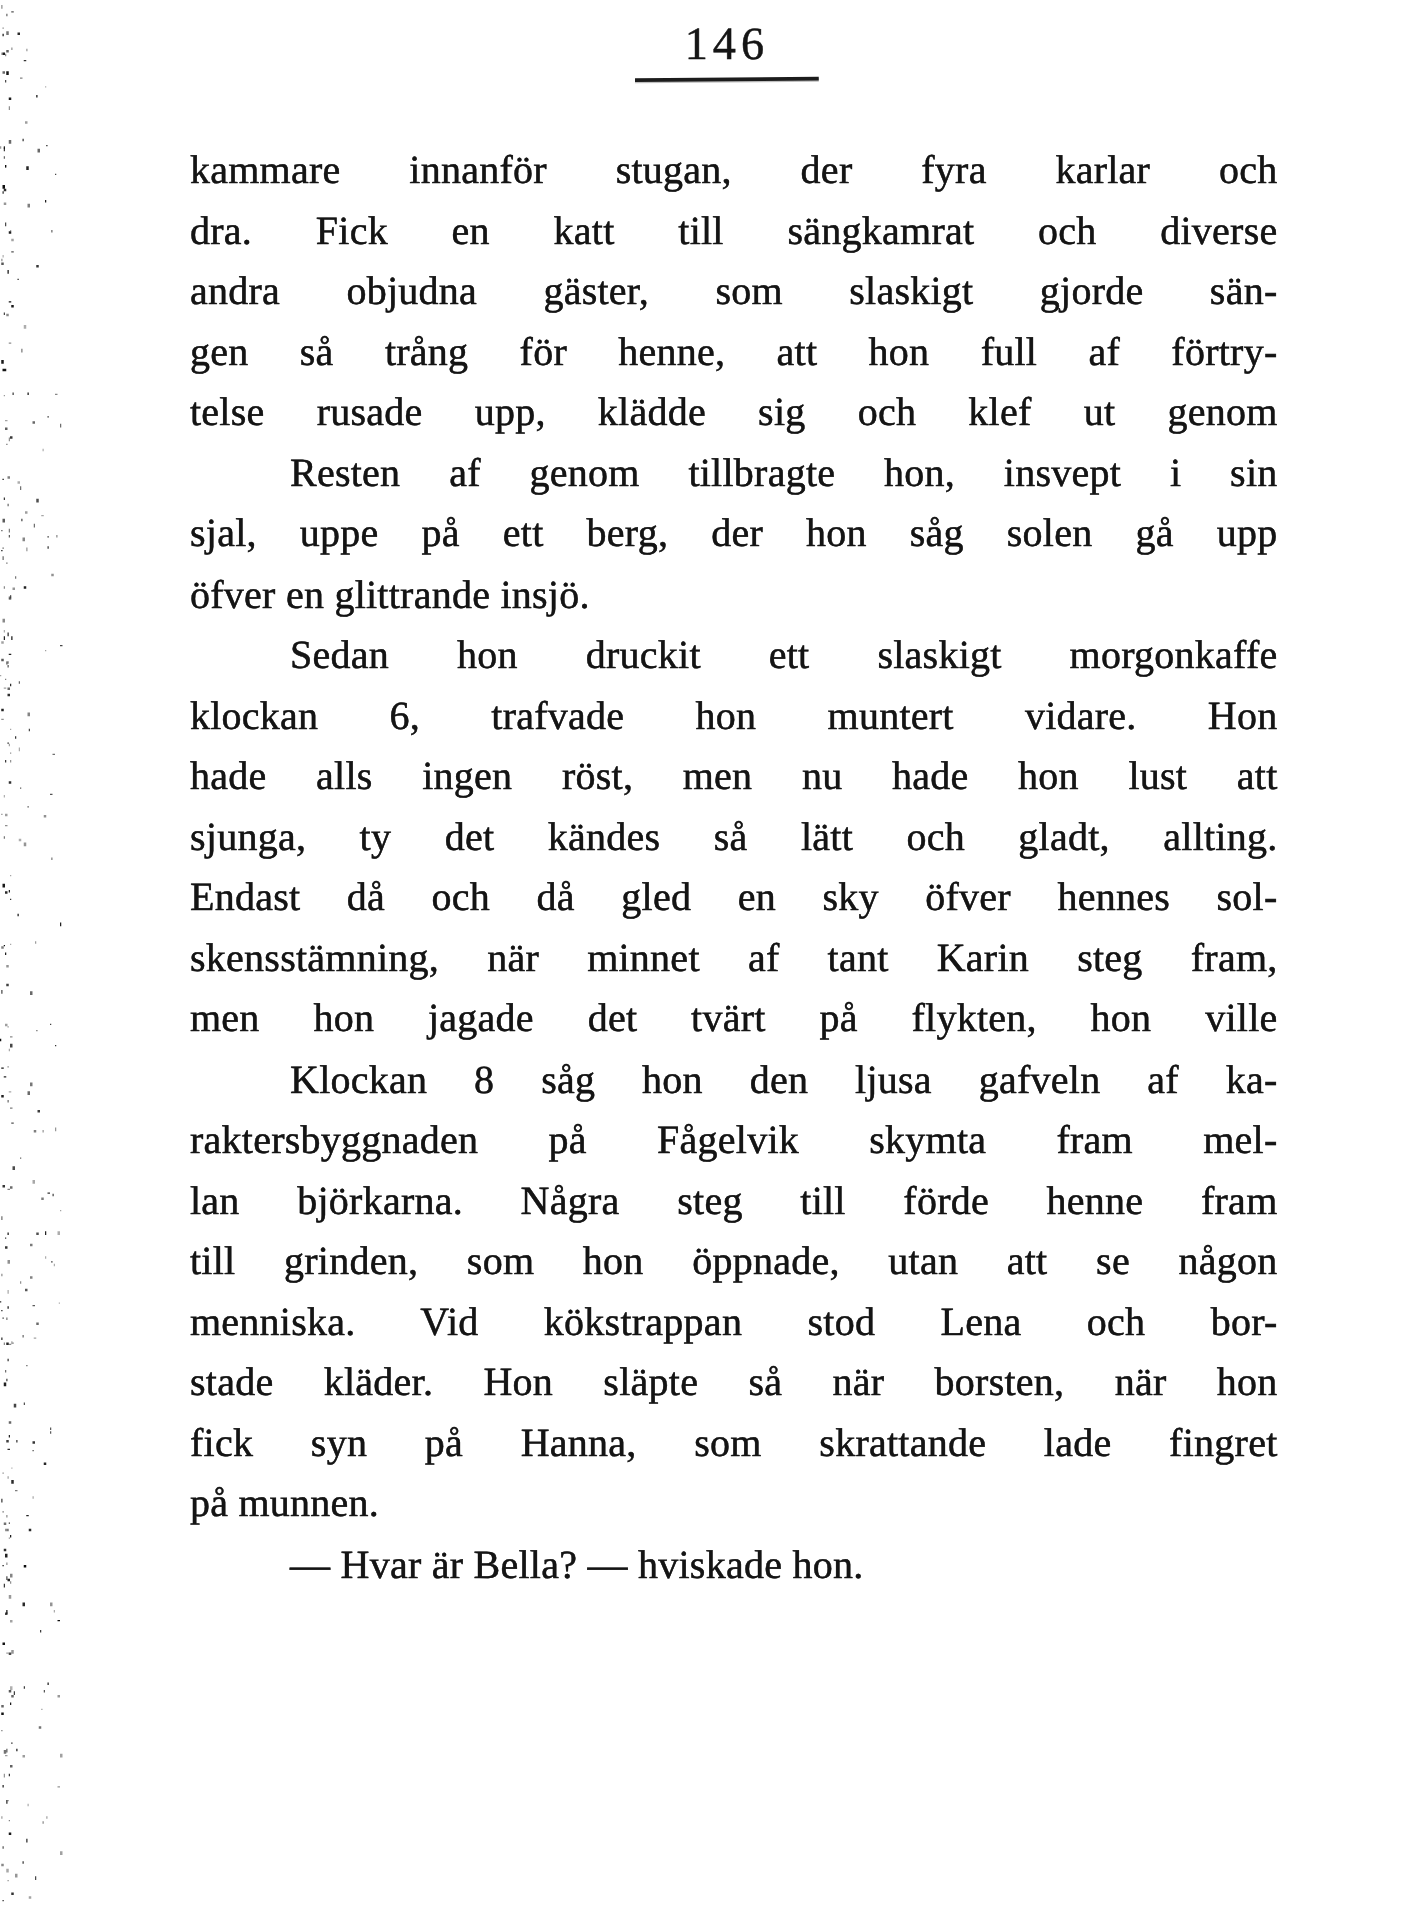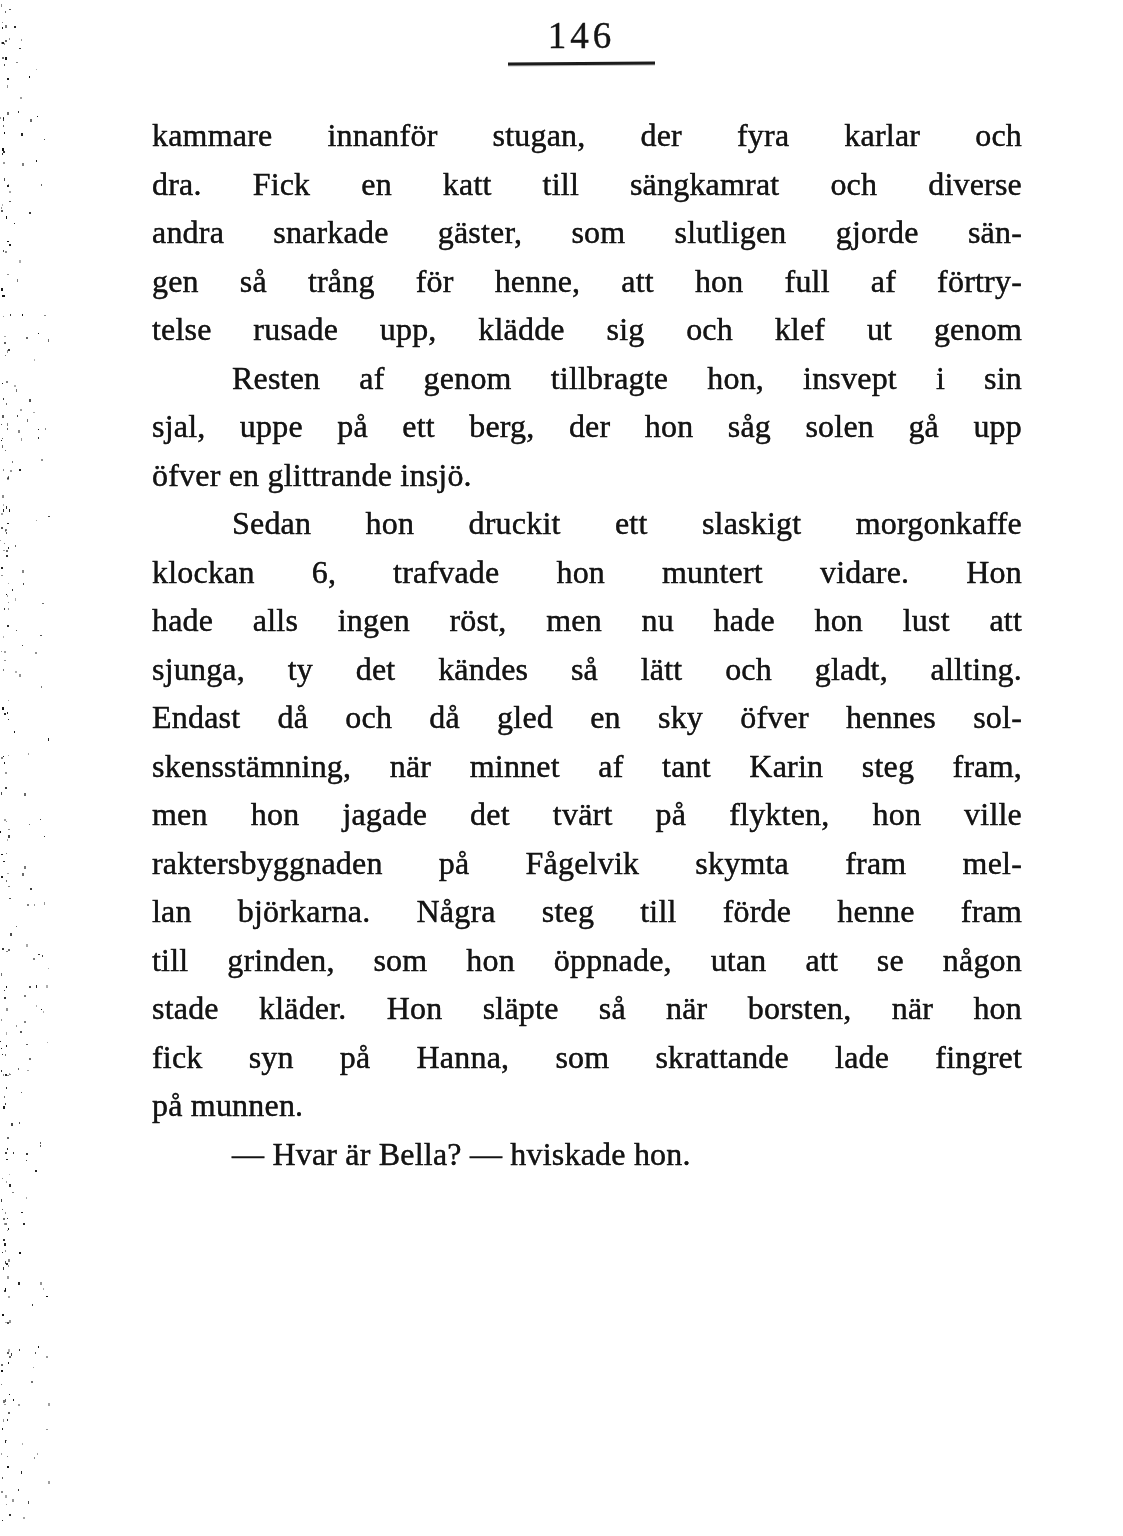--- a/index.html
+++ b/index.html
@@ -83,42 +83,44 @@
 <div id="scan-page">
 
   <div id="page-number">146</div>
 
   <div id="page-number-underline"></div>
 
   <div id="body-text">
       <div class="para">
         <div class="line">kammare innanför stugan, der fyra karlar och</div>
         <div class="line">dra. Fick en katt till sängkamrat och diverse</div>
-        <div class="line">andra snarkade gäster, som slutligen gjorde sän-</div>
+        <div class="line">andra objudna gäster, som slaskigt gjorde sän-</div>
         <div class="line">gen så trång för henne, att hon full af förtry-</div>
         <div class="line">telse rusade upp, klädde sig och klef ut genom</div>
       </div>
       <div class="para">
         <div class="line first-indent">Resten af genom tillbragte hon, insvept i sin</div>
         <div class="line">sjal, uppe på ett berg, der hon såg solen gå upp</div>
         <div class="line last-line">öfver en glittrande insjö.</div>
       </div>
       <div class="para">
         <div class="line first-indent">Sedan hon druckit ett slaskigt morgonkaffe</div>
         <div class="line">klockan 6, trafvade hon muntert vidare. Hon</div>
         <div class="line">hade alls ingen röst, men nu hade hon lust att</div>
         <div class="line">sjunga, ty det kändes så lätt och gladt, allting.</div>
         <div class="line">Endast då och då gled en sky öfver hennes sol-</div>
         <div class="line">skensstämning, när minnet af tant Karin steg fram,</div>
         <div class="line">men hon jagade det tvärt på flykten, hon ville</div>
       </div>
       <div class="para">
+        <div class="line first-indent">Klockan 8 såg hon den ljusa gafveln af ka-</div>
         <div class="line">raktersbyggnaden på Fågelvik skymta fram mel-</div>
         <div class="line">lan björkarna. Några steg till förde henne fram</div>
         <div class="line">till grinden, som hon öppnade, utan att se någon</div>
+        <div class="line">menniska. Vid kökstrappan stod Lena och bor-</div>
         <div class="line">stade kläder. Hon släpte så när borsten, när hon</div>
         <div class="line">fick syn på Hanna, som skrattande lade fingret</div>
         <div class="line last-line">på munnen.</div>
       </div>
       <div class="para">
         <div class="line first-indent last-line">— Hvar är Bella? — hviskade hon.</div>
       </div>
     </div>
 
   <div id="scan-noise-left-edge">

